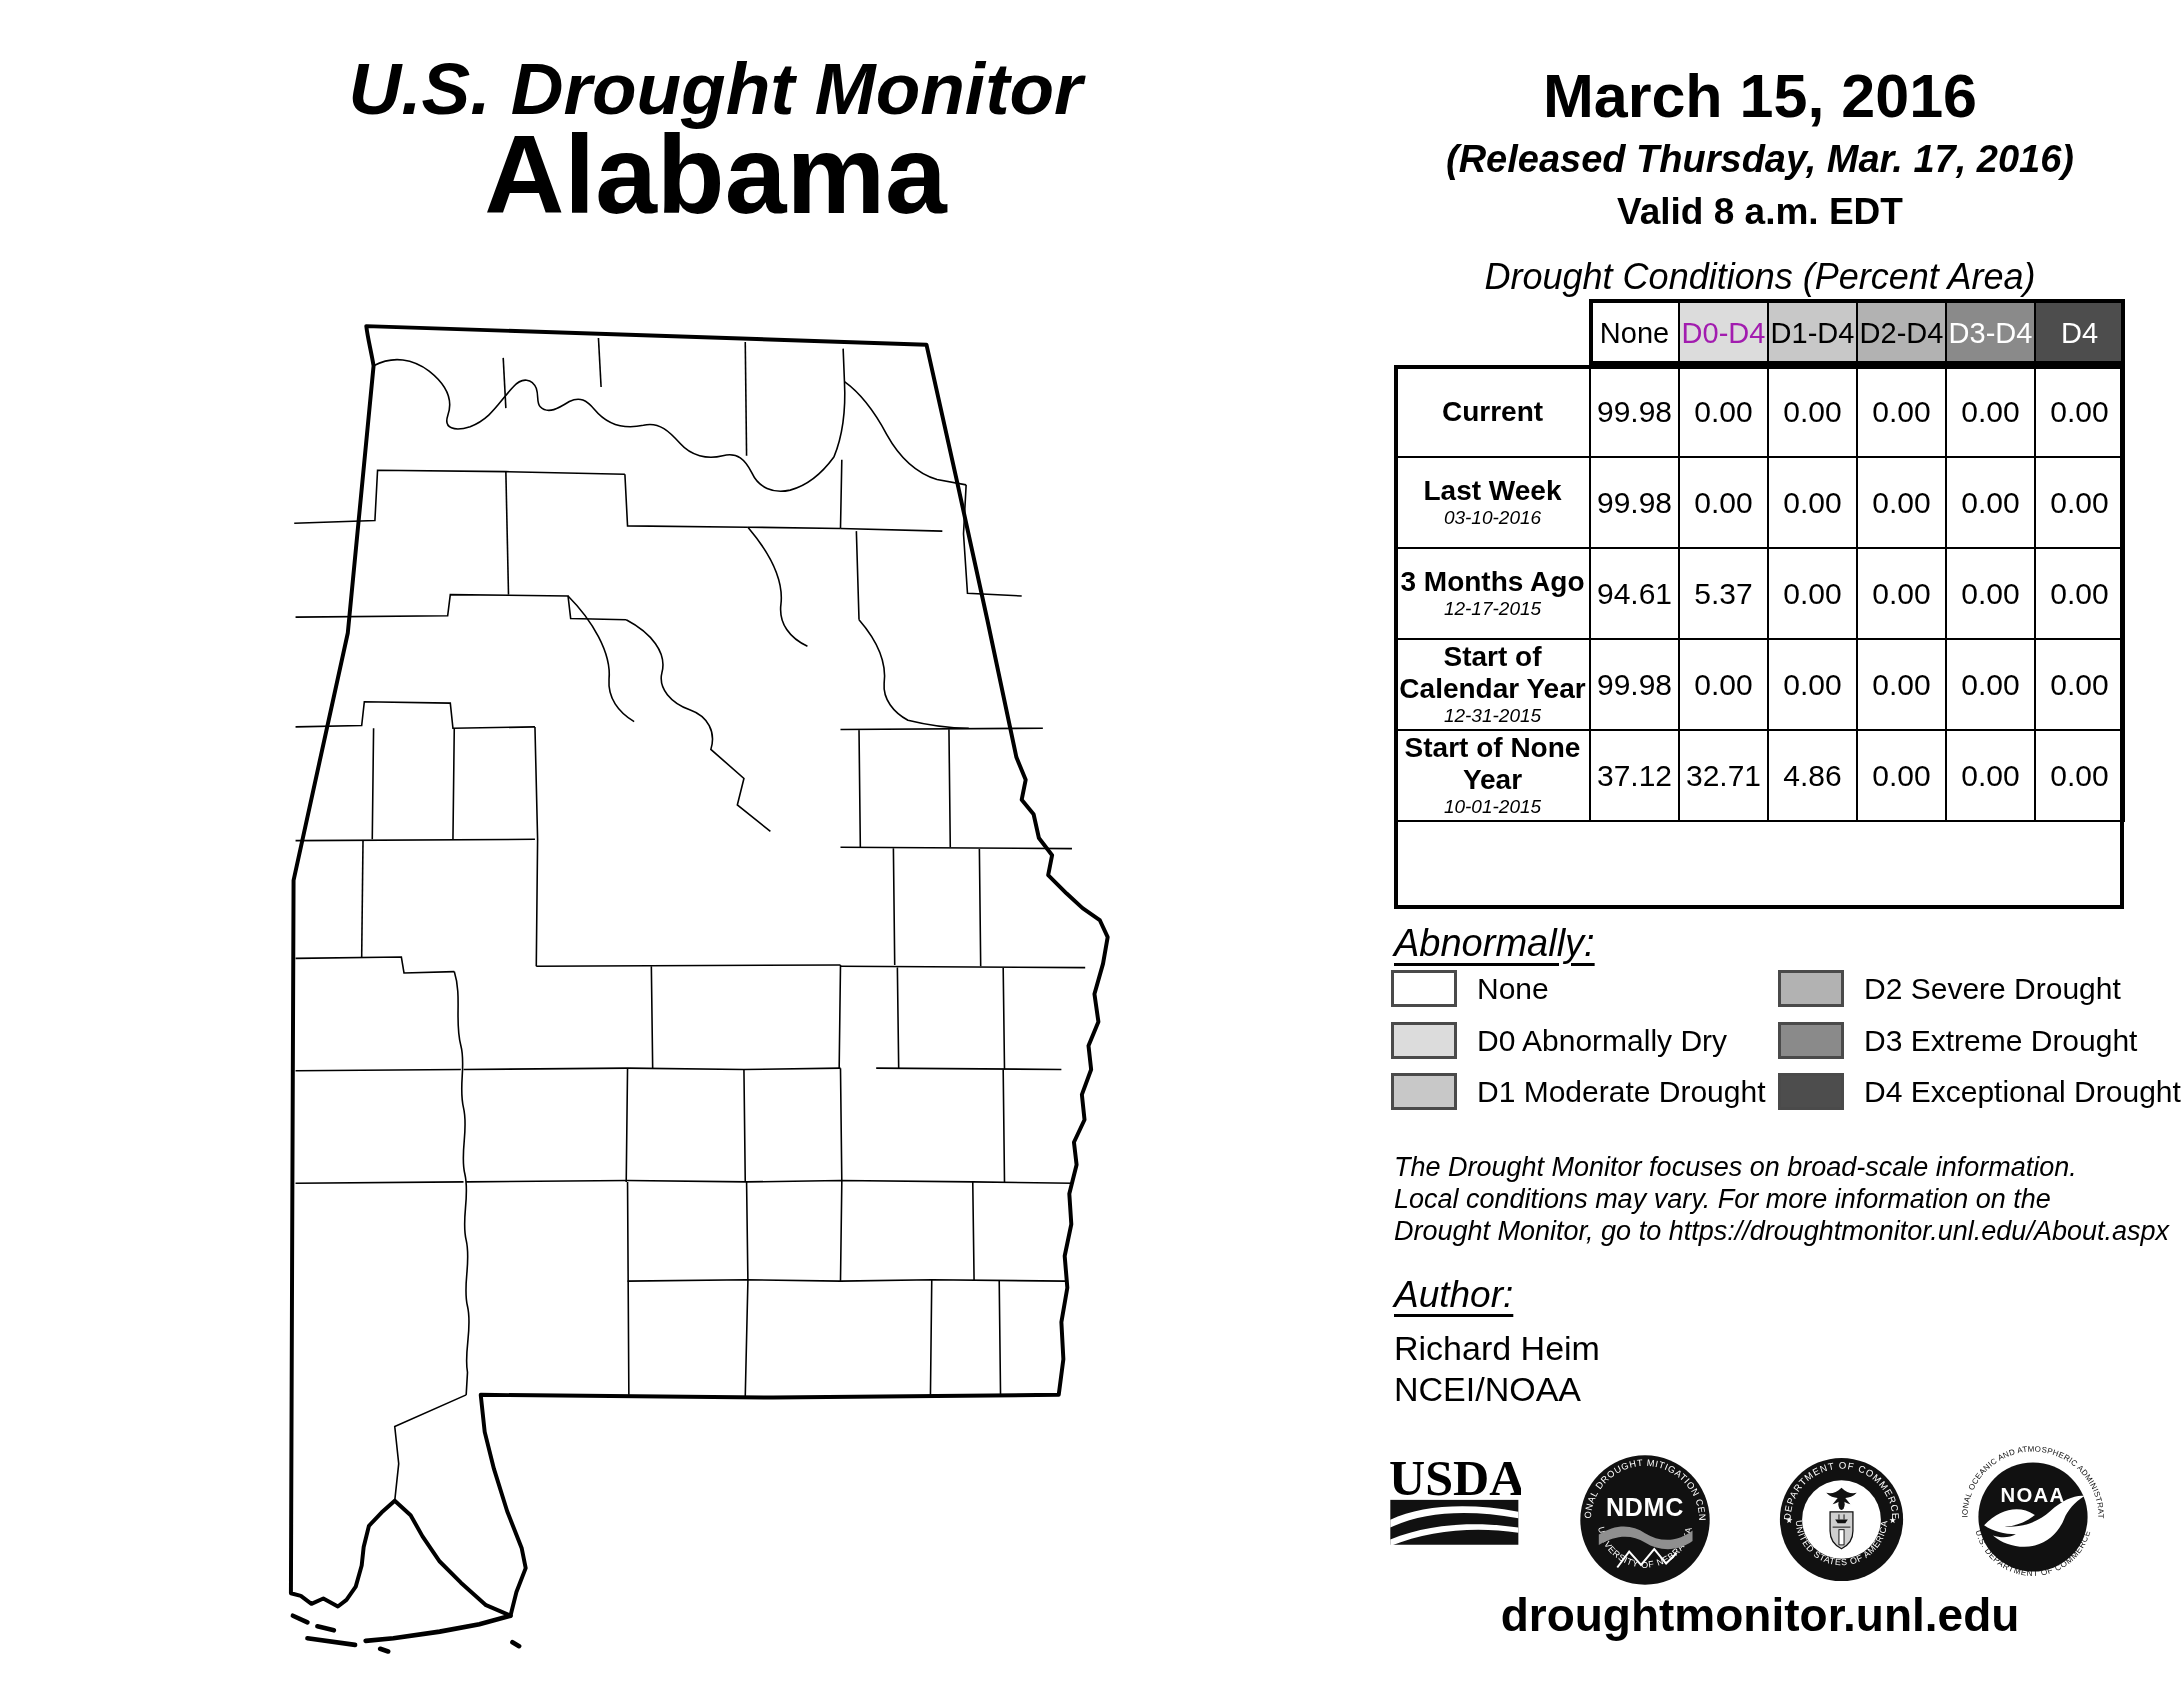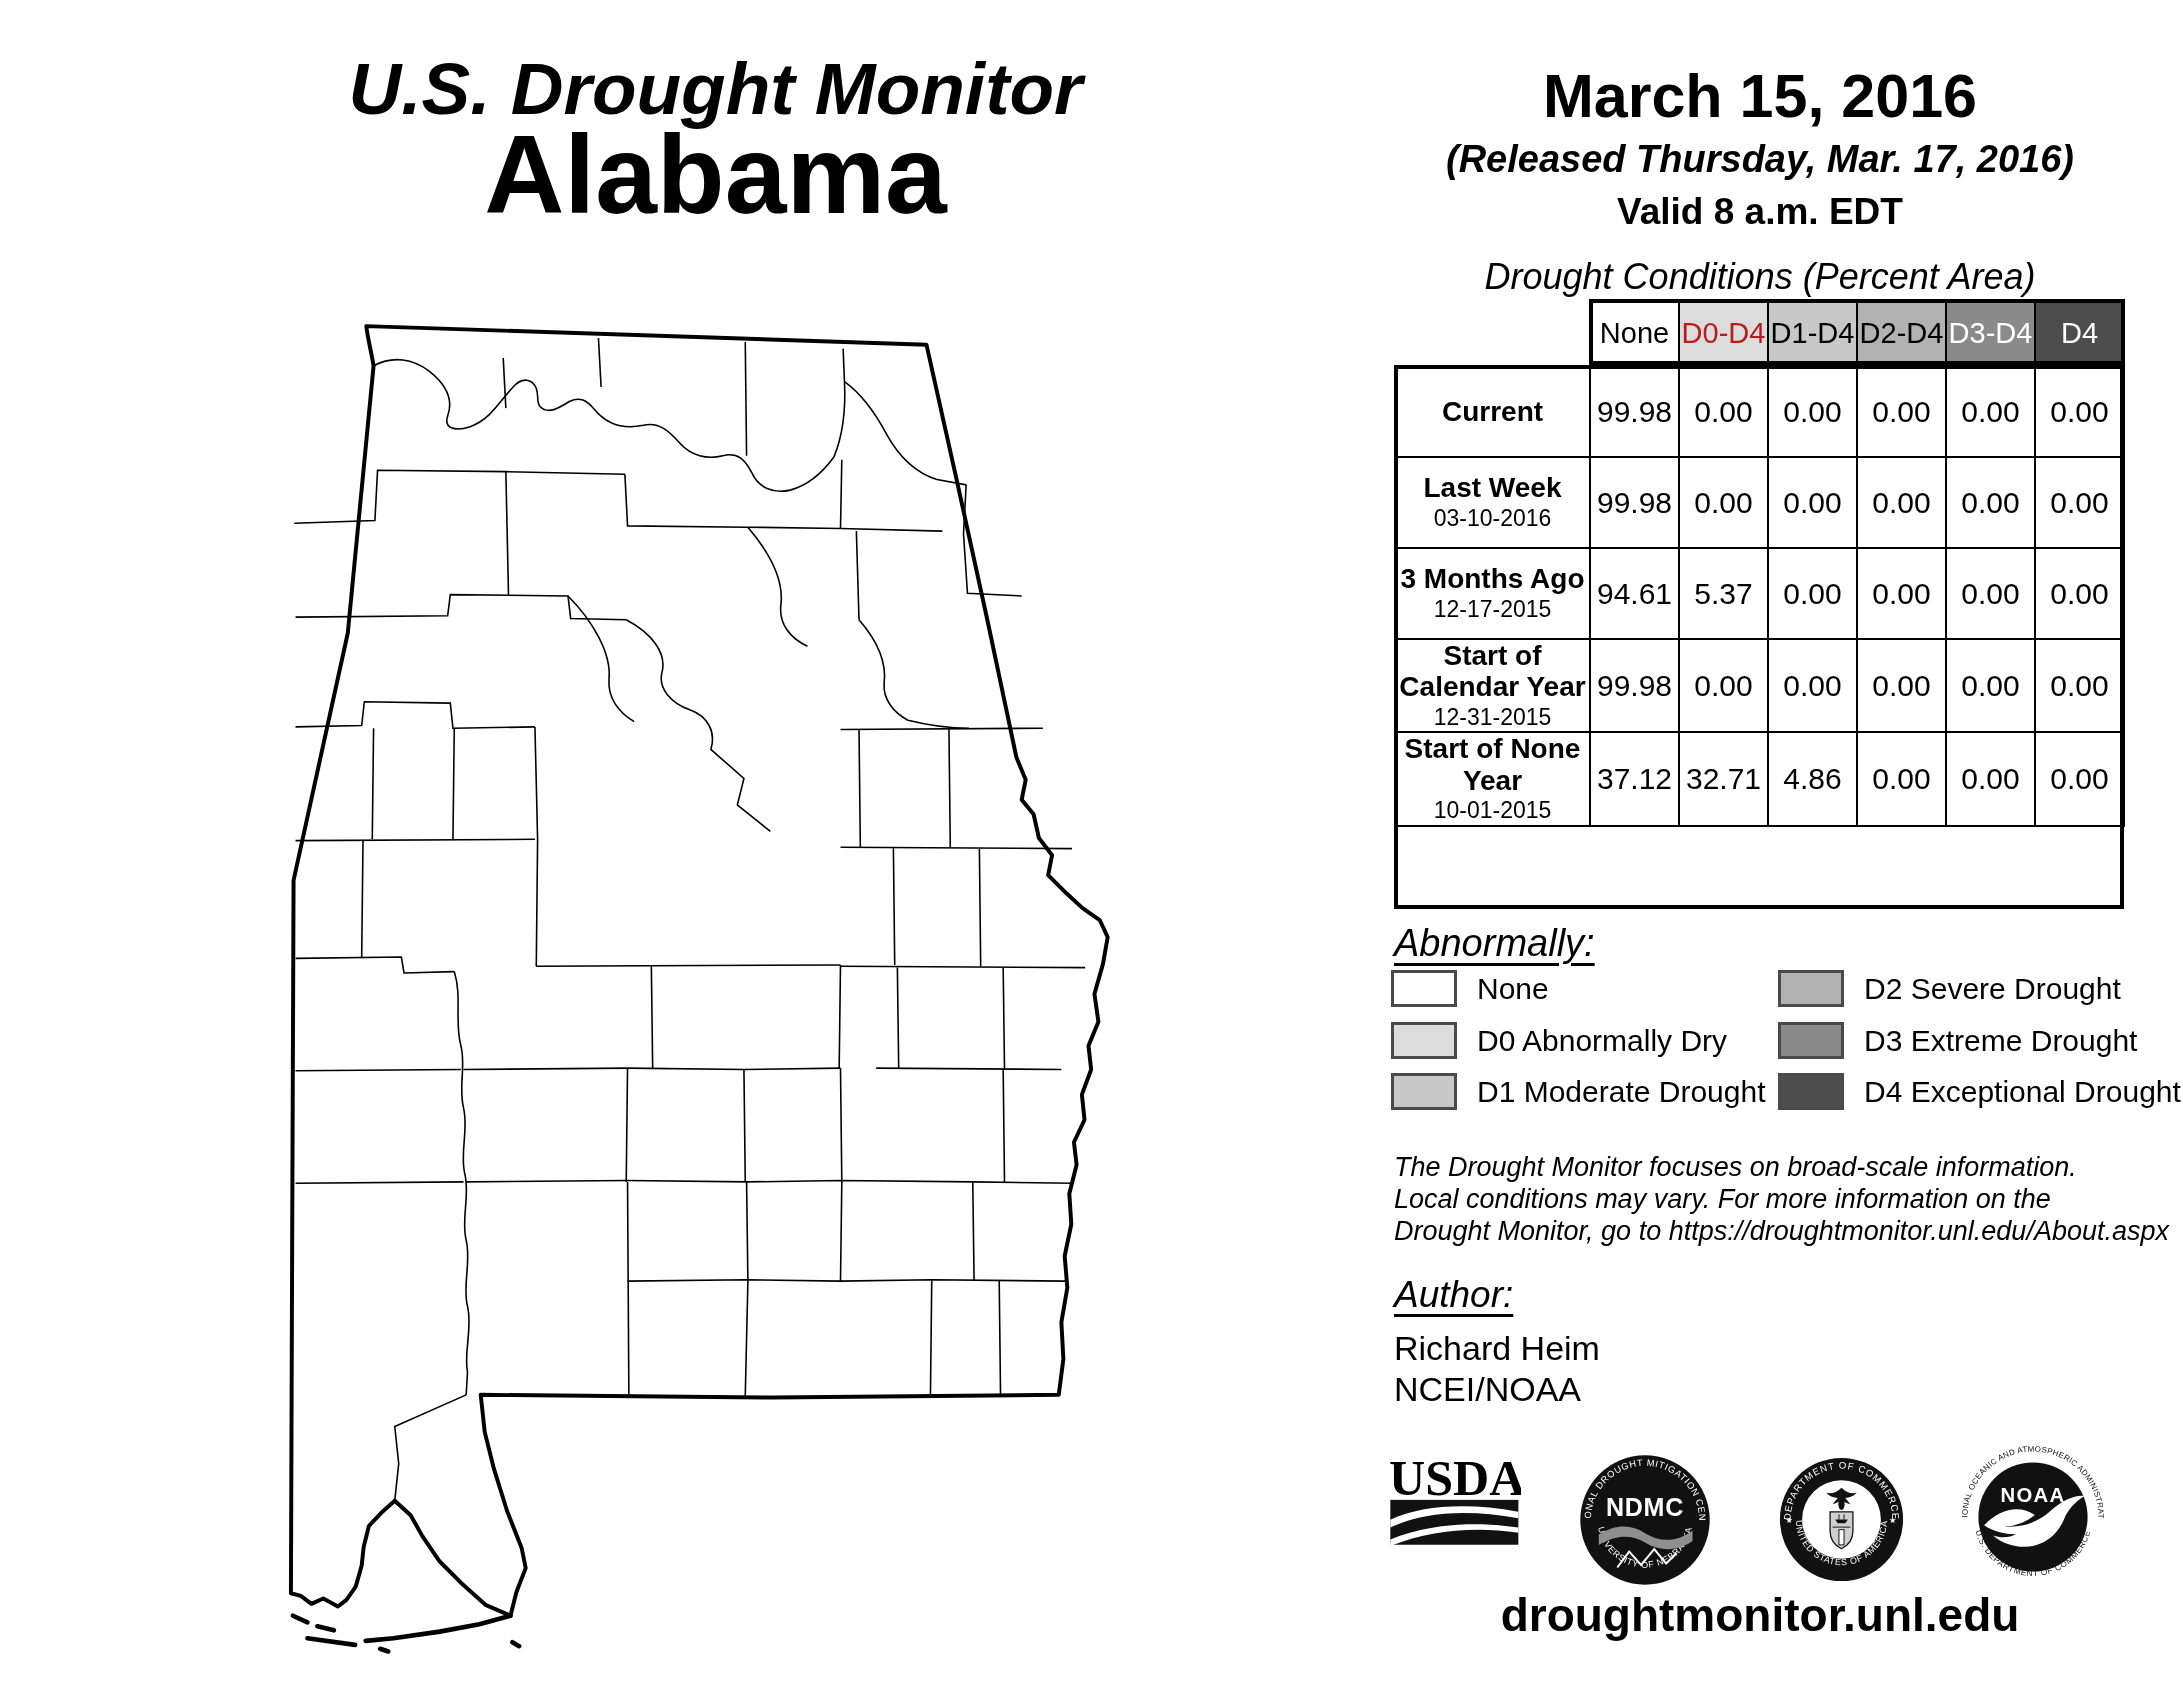--- a/index.html
+++ b/index.html
@@ -23,23 +23,23 @@
 
   
   .dm-wrap { position:absolute; left:1394px; top:299px; width:730px; height:610px; }
   table.dm { table-layout:fixed; border-collapse:collapse; width:730px; }
   table.dm td, table.dm th { border:2px solid #000; padding:0; text-align:center; vertical-align:middle; overflow:hidden; }
   table.dm .corner { border:none; background:#fff; }
   table.dm th.colhead { font-weight:normal; font-size:29px; }
   table.dm td.val { font-size:30px; }
   table.dm th.rowlab { font-weight:normal; background:#fff; }
   .rl-label { font-weight:bold; font-size:28px; line-height:1.12; }
-  .rl-date  { font-size:23px; line-height:1.25; }
+  .rl-date  { font-style:italic; font-size:19px; line-height:1.25; }
   .hd-none { background:#ffffff; color:#000; }
-  .hd-d0   { background:#dcdcdc; color:#b91c1c;margin-top:19px; }
+  .hd-d0   { background:#dcdcdc; color:#a21caf;margin-top:19px; }
   .hd-d1   { background:#c8c8c8; color:#000; }
   .hd-d2   { background:#b2b2b2; color:#000; }
   .hd-d3   { background:#8a8a8a; color:#fff; }
   .hd-d4   { background:#4d4d4d; color:#fff; }
   .hdr-frame { position:absolute; left:195px; top:0;    width:536px;  height:66px; border:4.6px solid #000; box-sizing:border-box; pointer-events:none; }
   .body-frame{ position:absolute; left:0;    top:66px; width:730px; height:544px; border:4.6px solid #000; box-sizing:border-box; pointer-events:none; }
 
   
   .intensity-head { position:absolute; left:1394px; top:924px; font-style:italic; font-size:38px; line-height:1; text-decoration:underline; text-underline-offset:6.6px; }
   .sw { position:absolute; width:66px; height:37px; border:3.3px solid #4a4a4a; box-sizing:border-box; }

